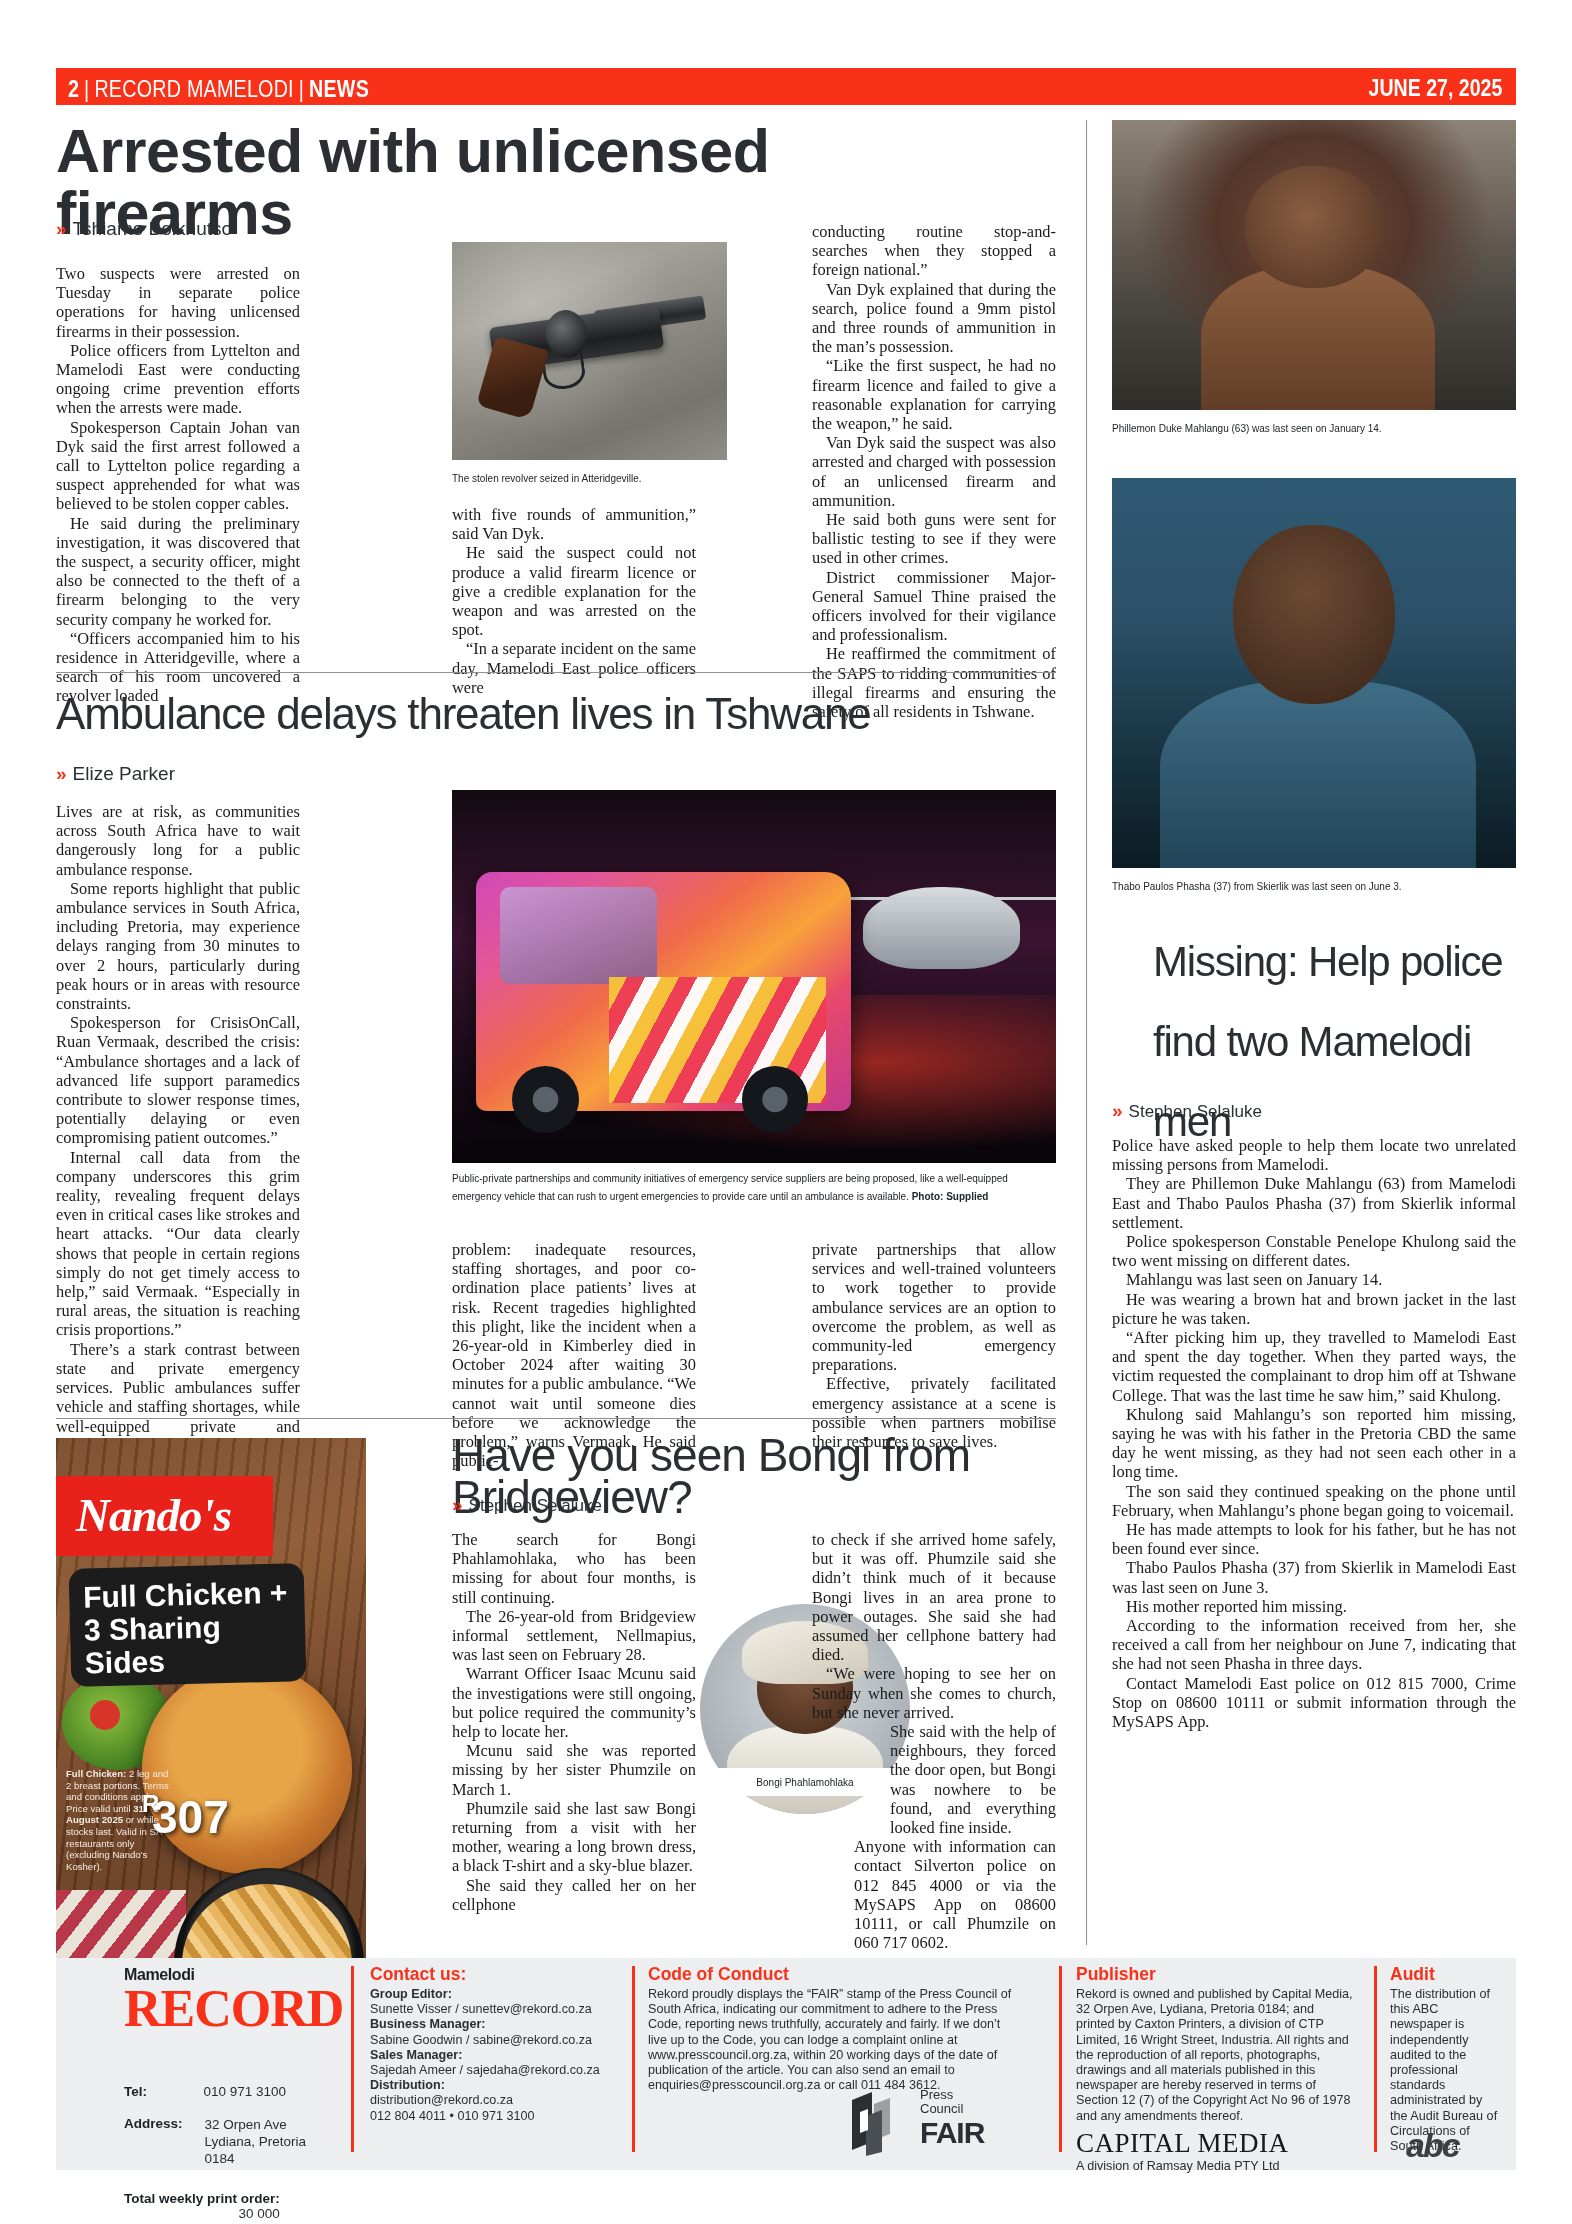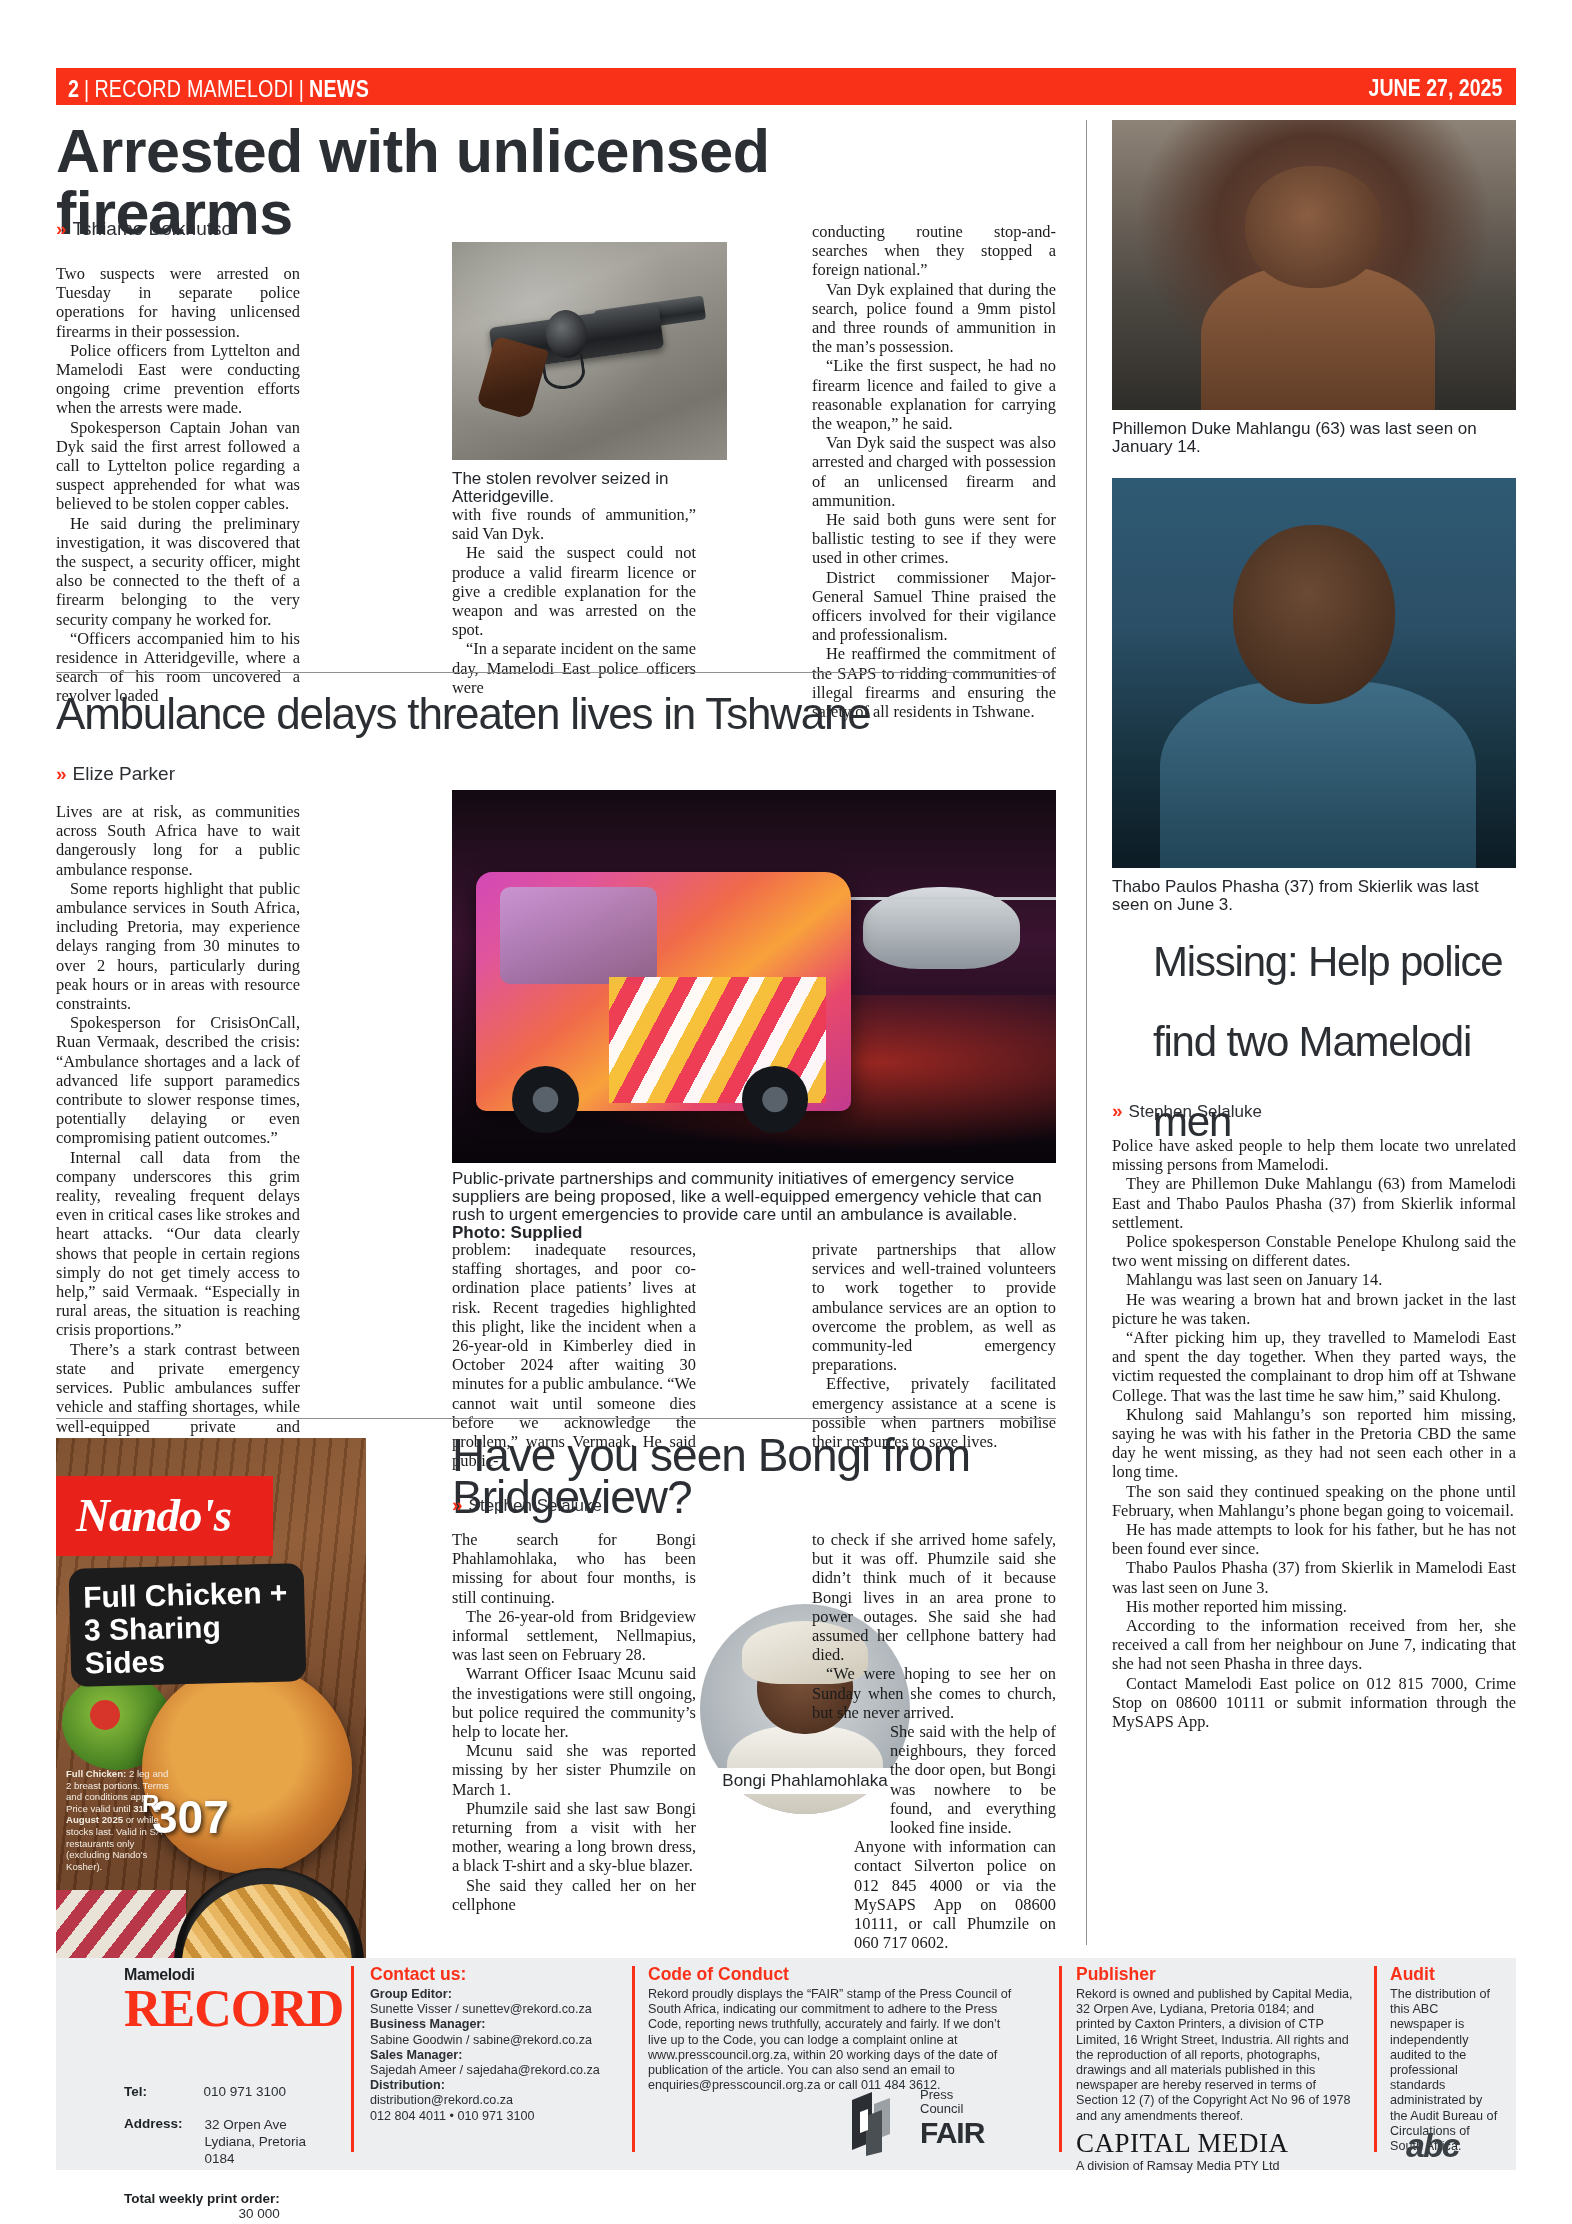--- a/index.html
+++ b/index.html
@@ -16,21 +16,21 @@
   .topbar-date{position:absolute;right:14px;top:7px;color:#fff;font-weight:bold;font-size:23px;
     font-family:"Liberation Sans Narrow","Liberation Sans",sans-serif;transform:scaleX(.85);transform-origin:right center;white-space:nowrap;}
 
   
   .hl{font-family:"Liberation Sans Narrow","Liberation Sans",sans-serif;font-weight:bold;color:#2b2f33;letter-spacing:-.5px;}
   .byline{color:#2b2f33;font-size:19px;font-family:"Liberation Sans",sans-serif;}
   .byline .chev{color:#fa3119;font-weight:bold;letter-spacing:-3px;margin-right:9px;font-size:19px;}
   .body{font-family:"Liberation Serif",serif;font-size:16.4px;line-height:19.2px;color:#1b1b1b;text-align:justify;}
   .body p{margin:0;text-indent:14px;}
   .body p.first{text-indent:0;}
-  .cap{font-family:"Liberation Sans",sans-serif;font-size:17px;line-height:18px;color:#22262a;}
+  .cap{font-family:"Liberation Sans",sans-serif;font-size:10px;line-height:18px;color:#22262a;}
   .cap b{font-weight:bold;}
   .rule{background:#8d9094;height:1px;}
   .vrule{background:#8d9094;width:1px;}
 
   
   .photo{position:absolute;overflow:hidden;background:#9aa0a4;}
   .ph-gun{background:
       radial-gradient(circle at 30% 28%, rgba(255,255,255,.25), rgba(0,0,0,0) 55%),
       linear-gradient(158deg,#8d8c84 0%,#a3a199 28%,#8a8880 55%,#76746c 78%,#908e86 100%);}
   .gun-body{position:absolute;left:14%;top:34%;width:62%;height:20%;border-radius:6px;

